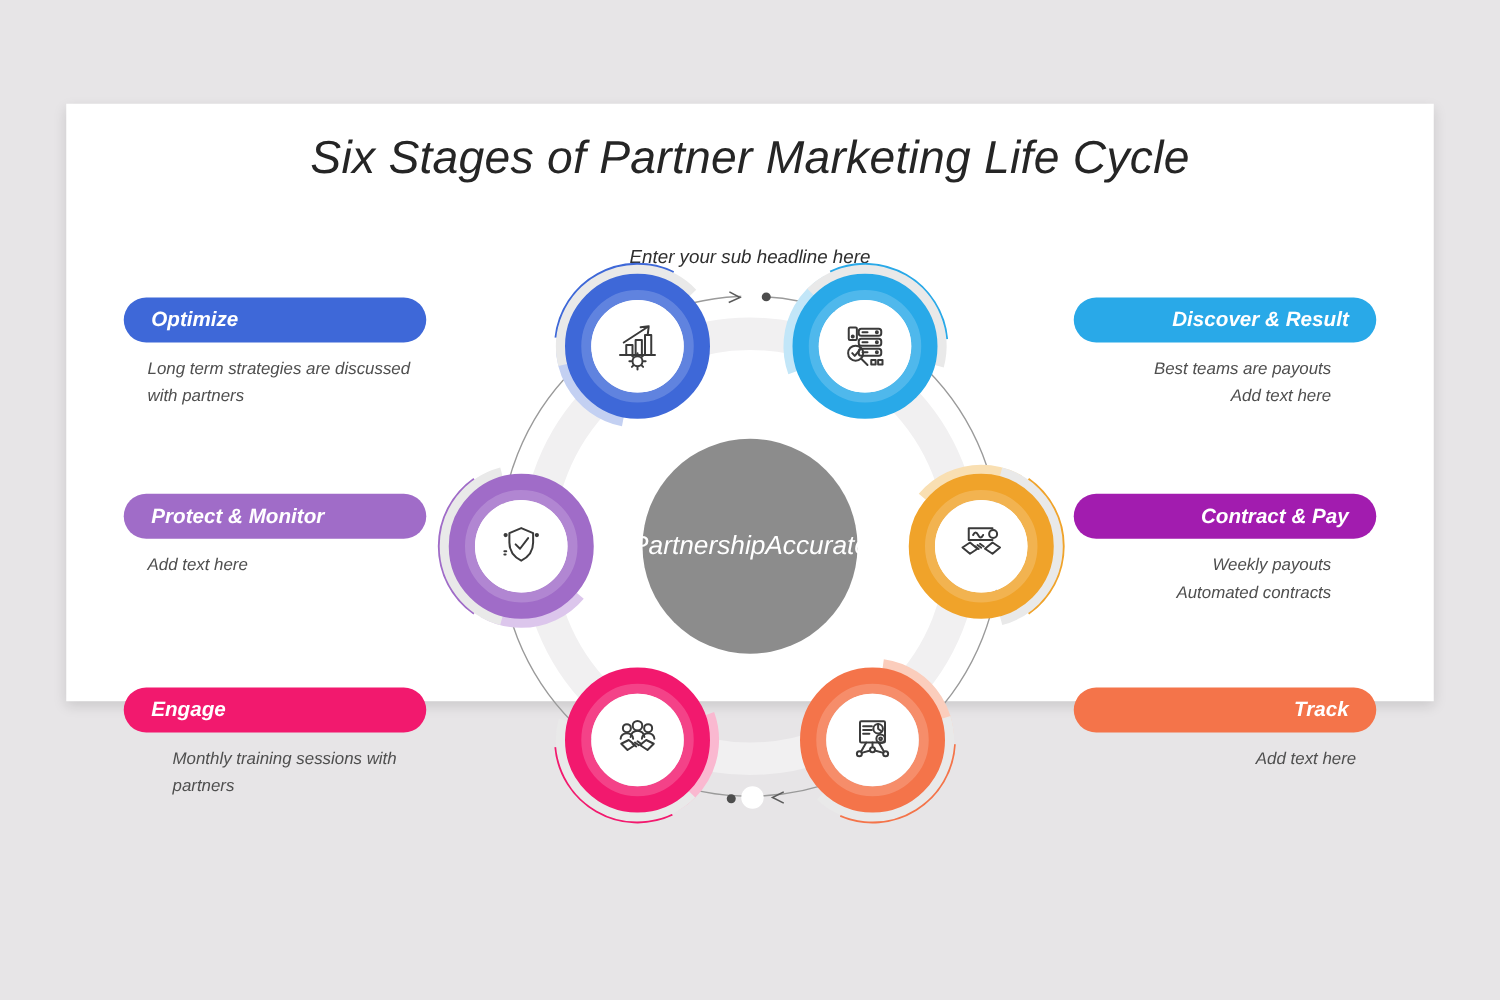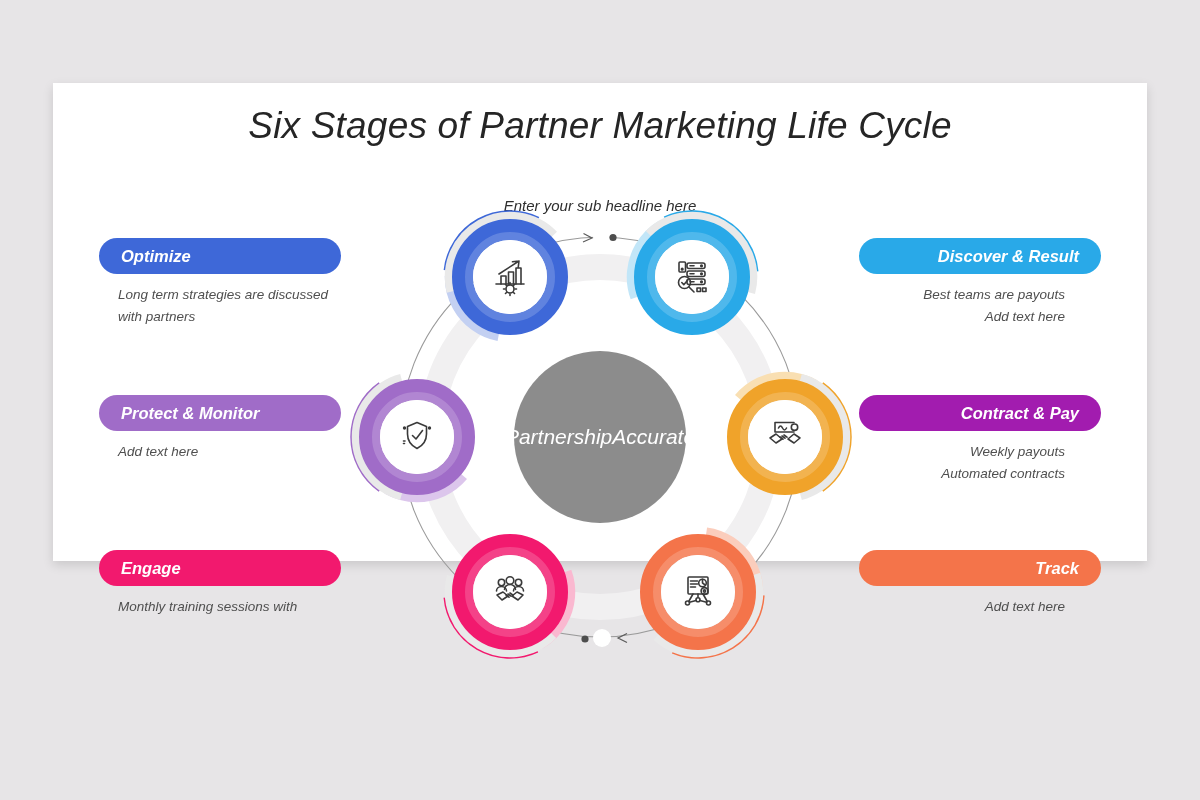--- a/index.html
+++ b/index.html
@@ -28,21 +28,21 @@
     color:#fff; font-size:16.5px; font-weight:700; line-height:36px; }
   .pill.left  { left:46px;  padding-left:22px;  text-align:left;  }
   .pill.right { left:806px; width:242px; padding-right:22px; text-align:right; }
 
   .desc { position:absolute; width:260px; font-size:13.5px; line-height:21.5px;
     color:#4f4f4f; }
   .desc.left  { left:65px; text-align:left; }
   .desc.right { left:788px; width:242px; padding-right:18px; text-align:right; }
 
   .r1 { top:155px; } .r2 { top:312px; } .r3 { top:467px; }
-  .d1 { top:201px; } .d2 { top:358px; } .d3 { top:513px; }
+  .d1 { top:201px; } .d2 { top:358px; } .d3 { top:513px;margin-left:20px; }
 
   .ic { stroke:#3a3a3a; stroke-width:1.6; fill:none;
         stroke-linecap:round; stroke-linejoin:round; }
 </style>
 </head>
 <body style="background: rgb(231, 229, 231);">
 
 <div class="card" style="background: rgb(255, 255, 255);">
 
   <div class="title">Six Stages of Partner Marketing Life Cycle</div>
@@ -218,20 +218,21 @@
   </div>
 
   <div class="pill left r2" style="background-color: rgb(160, 108, 200);">Protect &amp; Monitor</div>
   <div class="desc left d2">
     <div>Add text here</div>
   </div>
 
   <div class="pill left r3" style="background-color: rgb(242, 25, 110);">Engage</div>
   <div class="desc left d3">
     <div>Monthly training sessions with</div>
+    <div>partners</div>
   </div>
 
   <div class="pill right r1" style="background-color: rgb(41, 169, 232);">Discover &amp; Result</div>
   <div class="desc right d1">
     <div>Best teams are payouts</div>
     <div>Add text here</div>
   </div>
 
   <div class="pill right r2" style="background-color: #a21caf;">Contract &amp; Pay</div>
   <div class="desc right d2">

